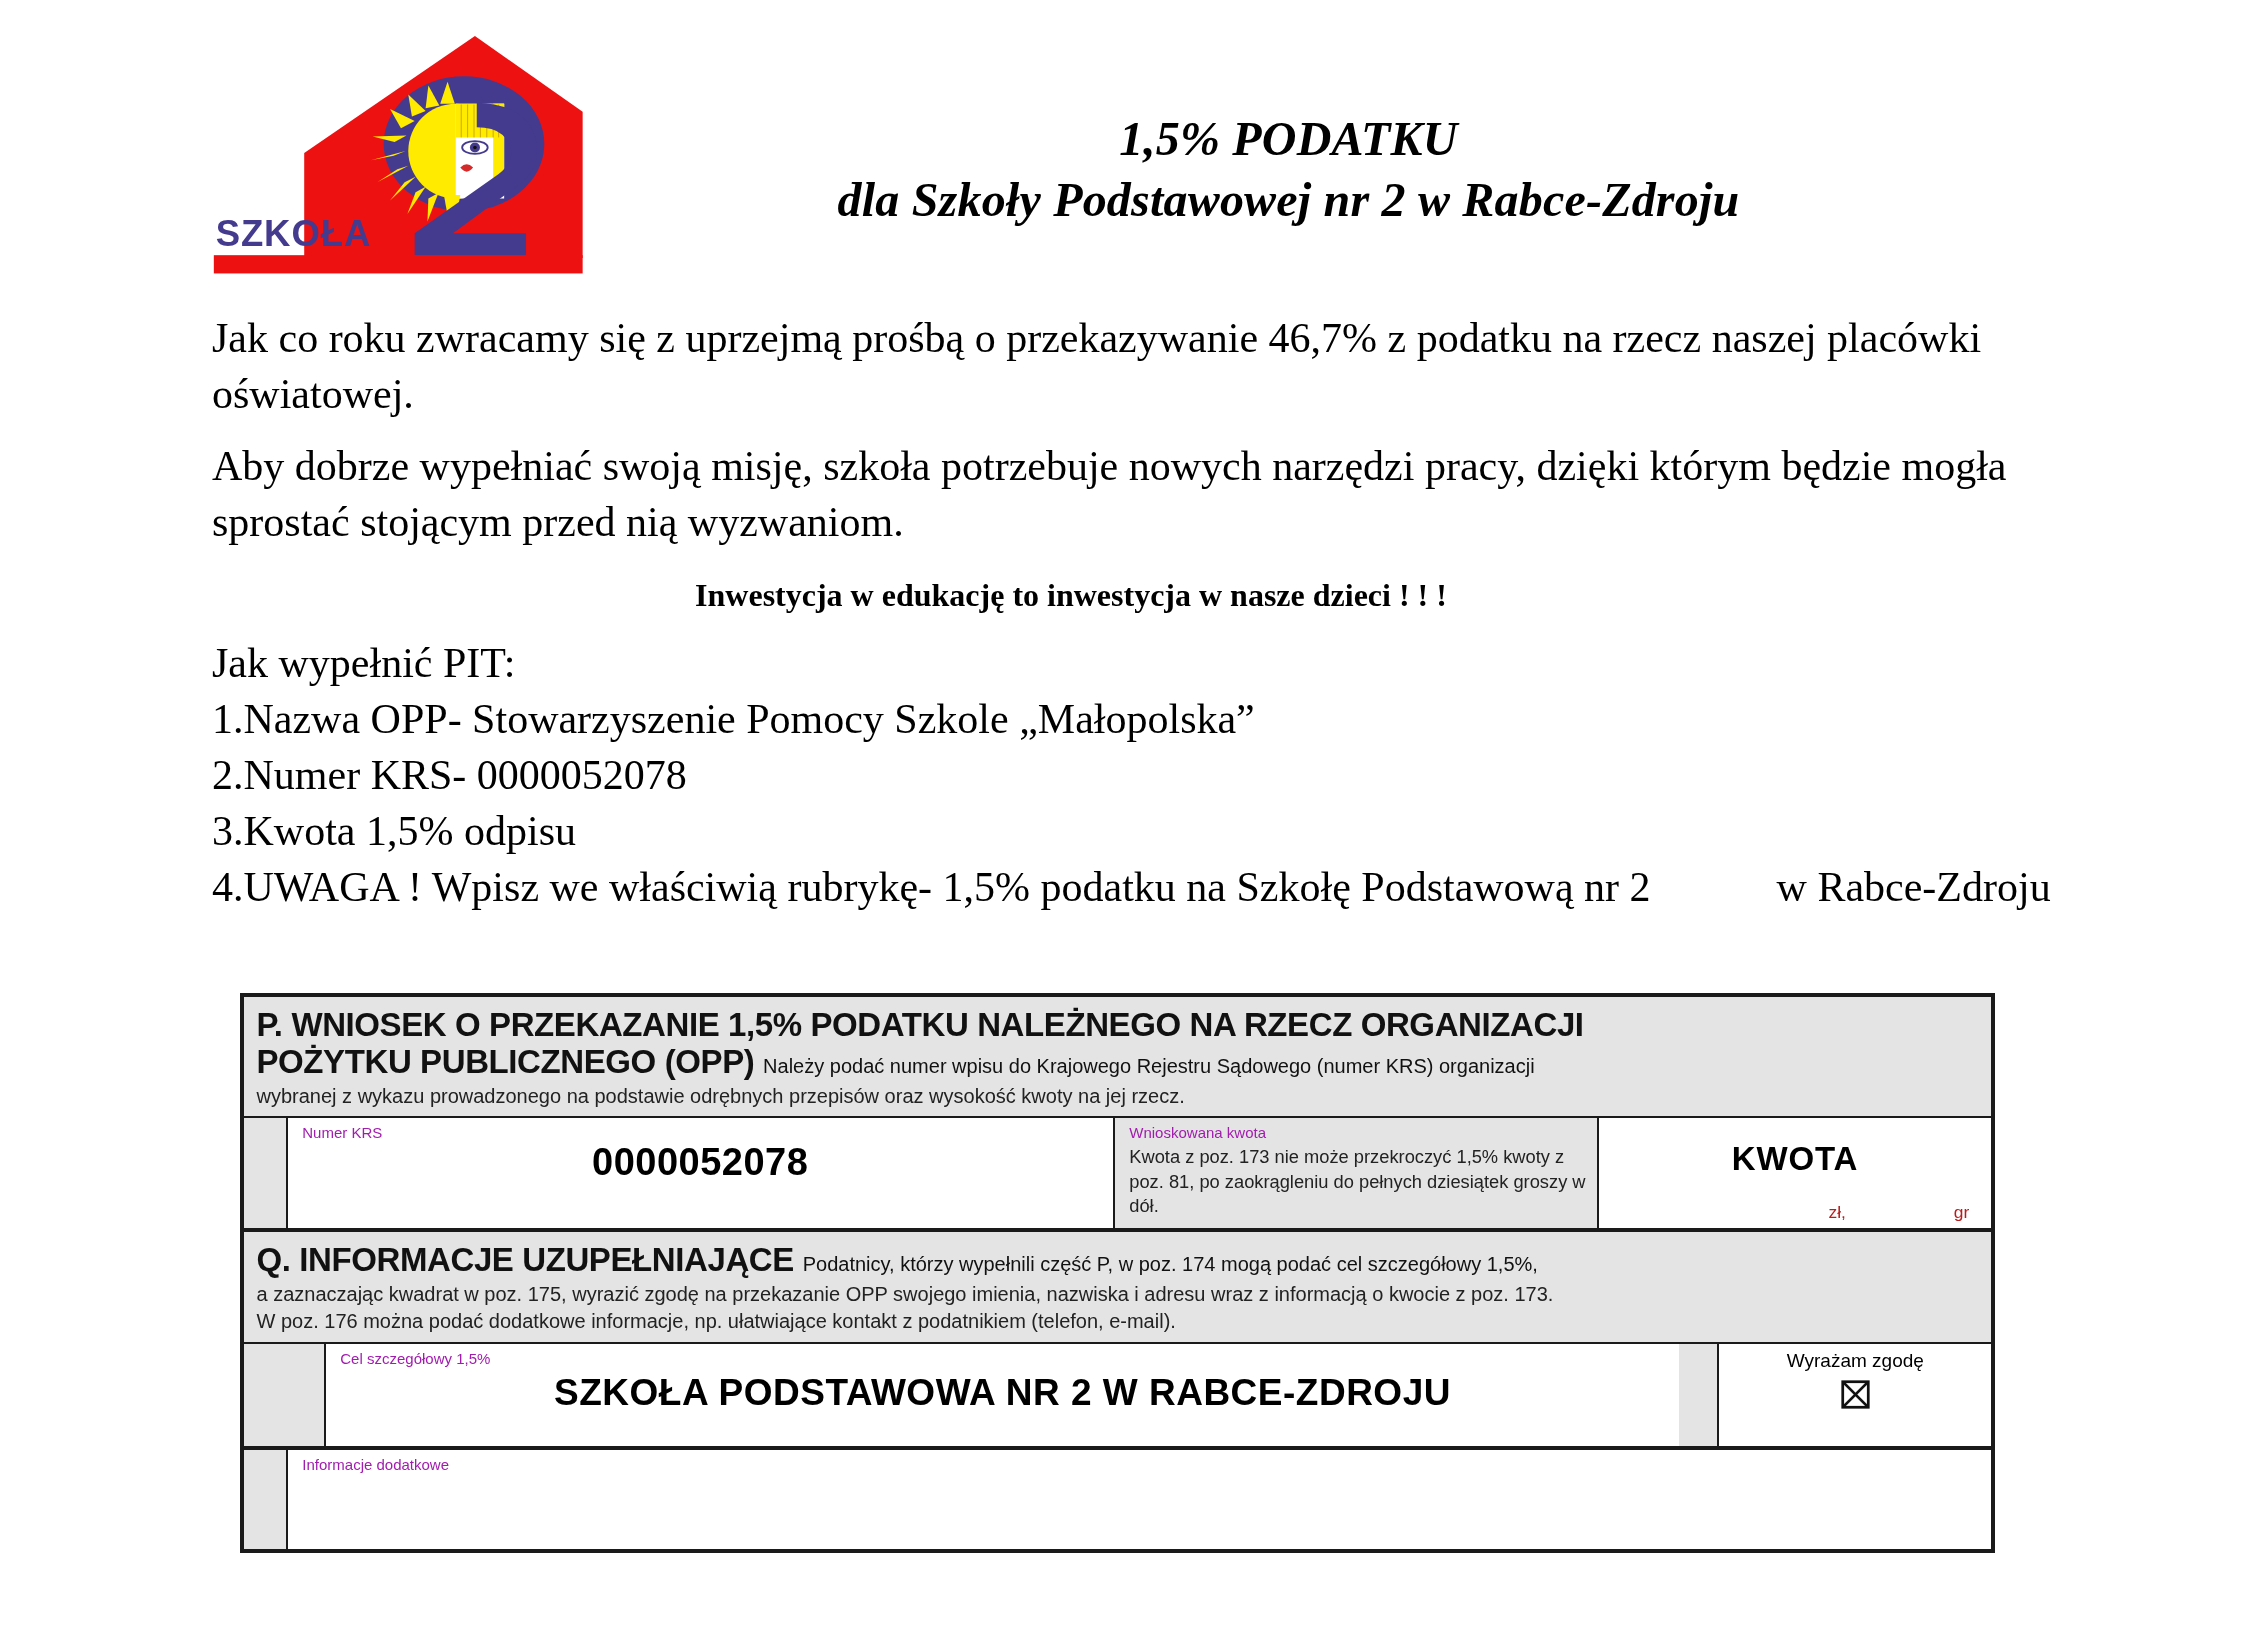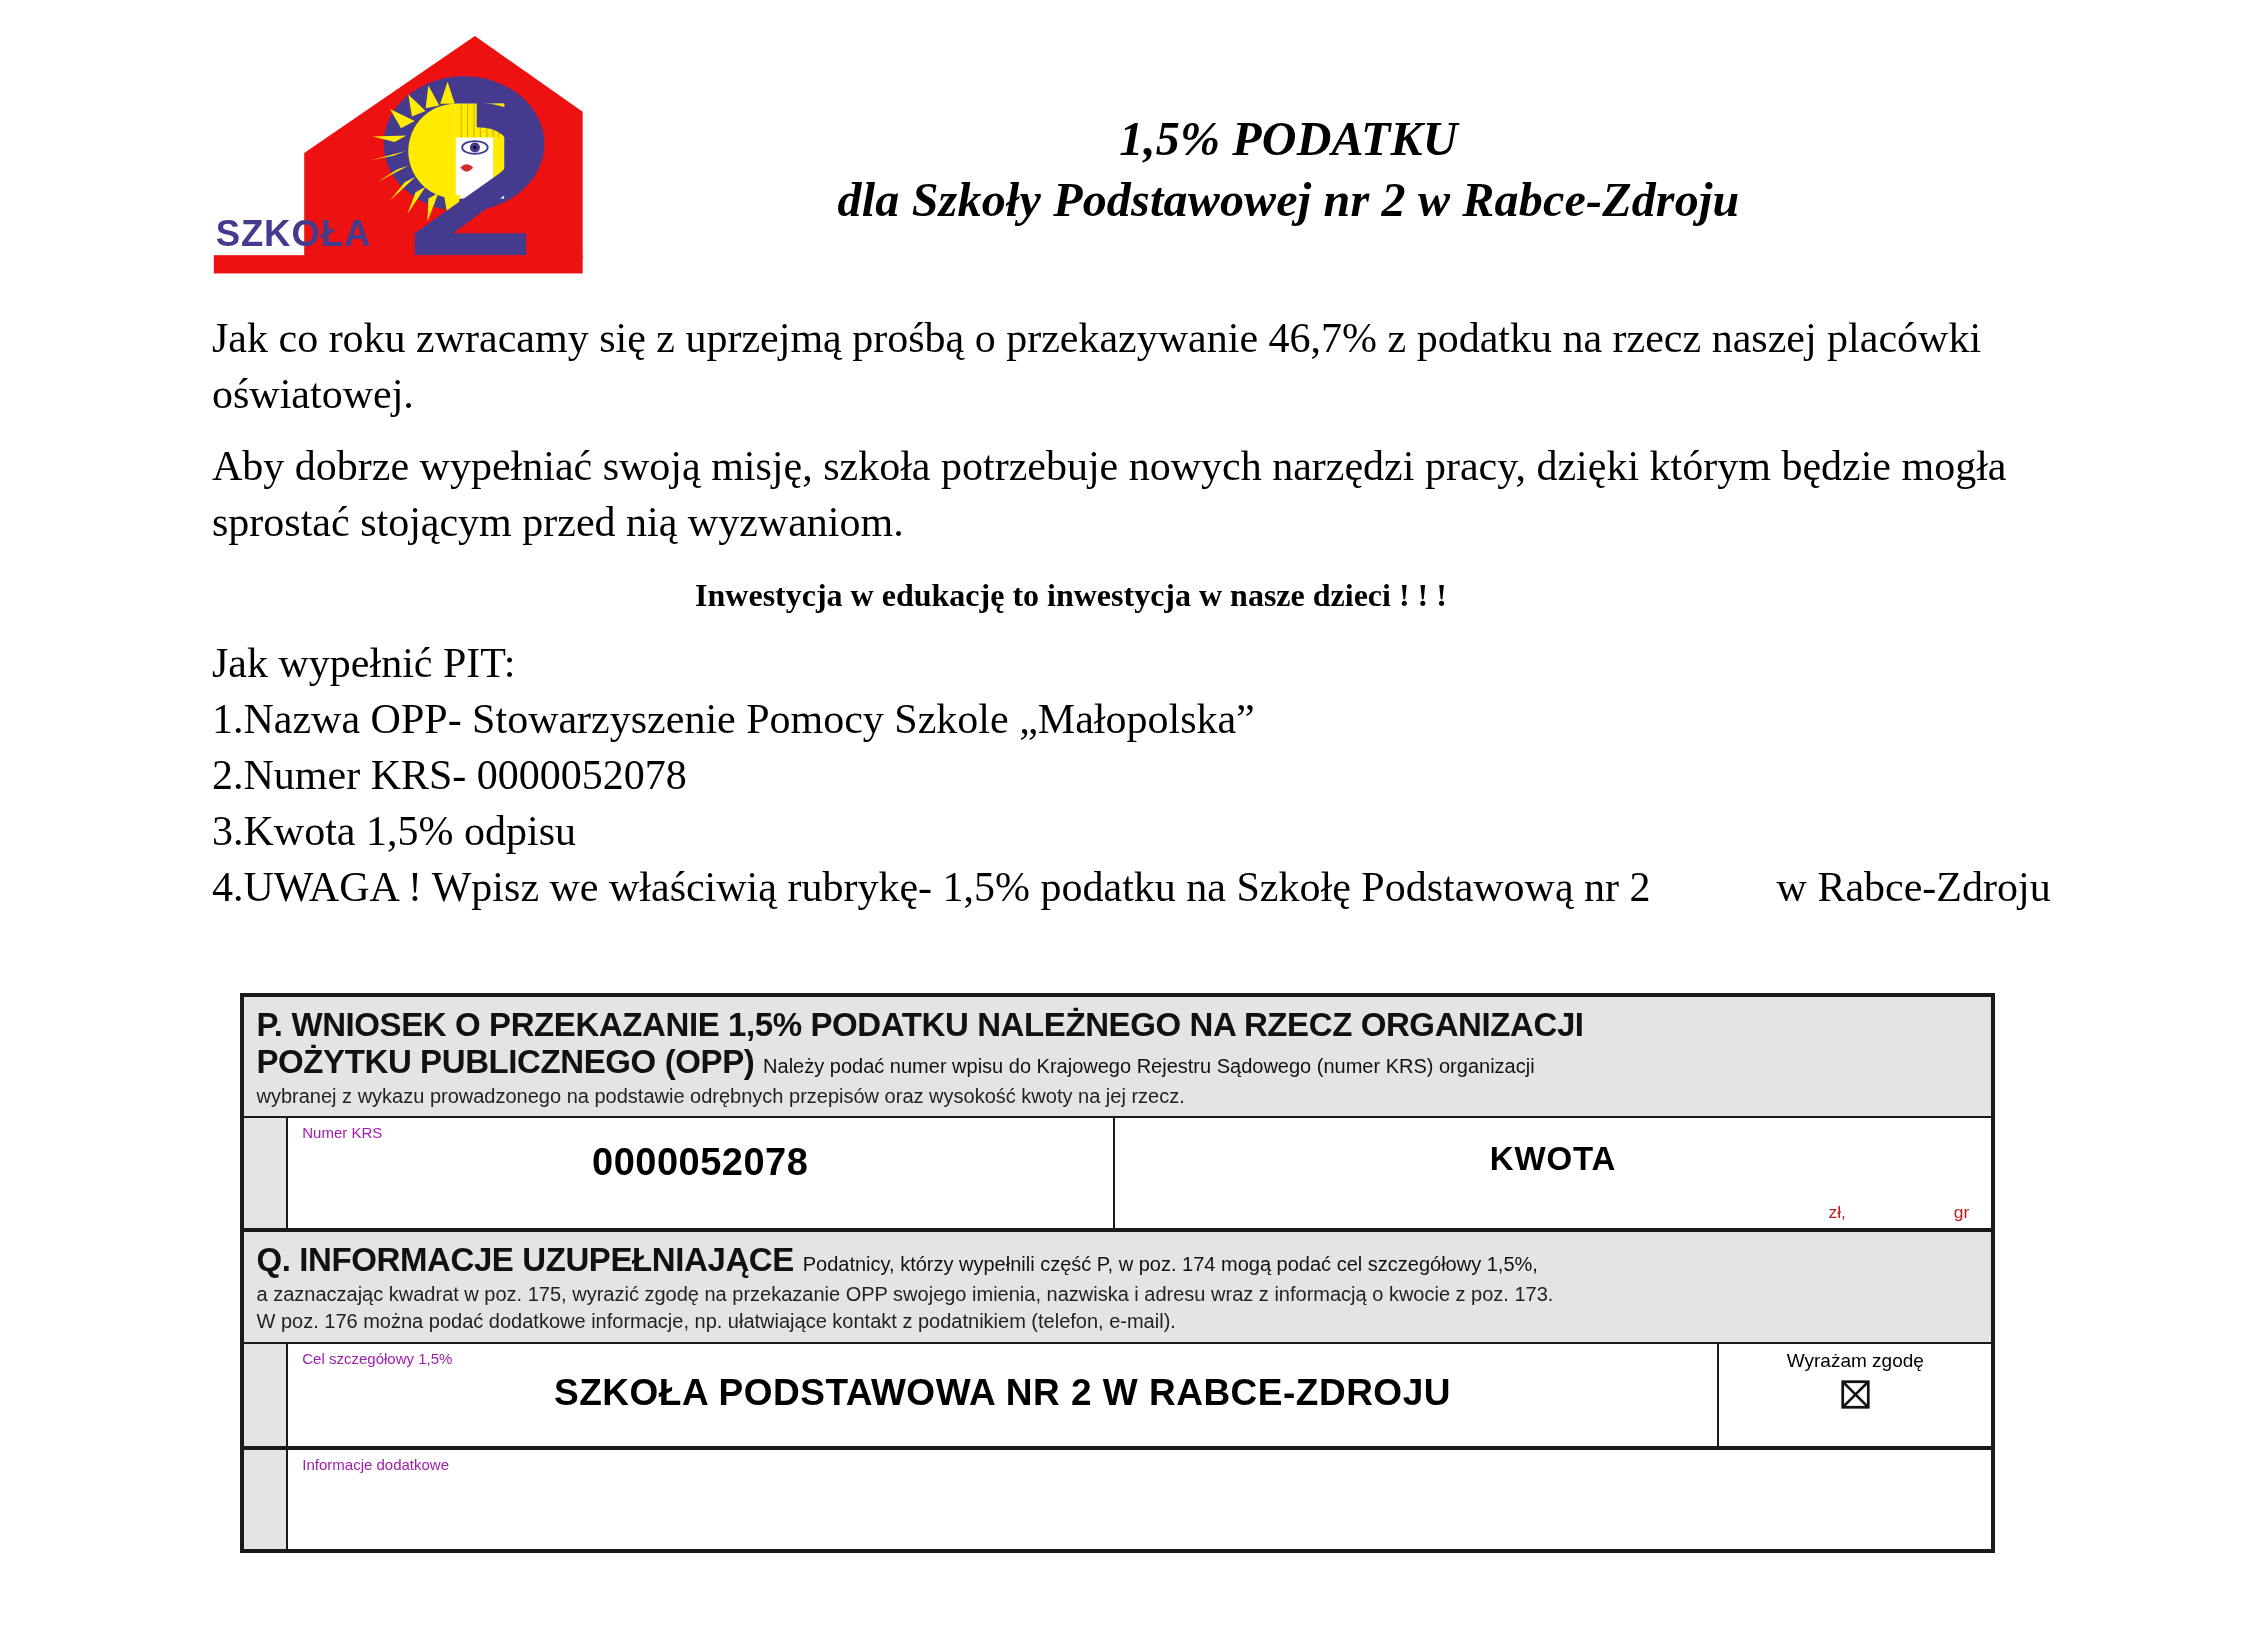--- a/index.html
+++ b/index.html
@@ -208,21 +208,21 @@
     display: flex;
     justify-content: flex-end;
     gap: 108px;
     padding-right: 22px;
     font-family: "Liberation Sans", "DejaVu Sans", sans-serif;
     font-size: 17.4px;
     color: #b91c1c;
   }
 
   
-  .cel-row { min-height: 102px; }
+  .cel-row { min-height: 102px; gap: 38px; }
   .cel-row .c-cel    { flex: 1 1 auto; }
   .cel-row .c-zgoda  { flex: 0 0 274px; text-align: center; }
   .cel-row .c-cel .cell-value {
     font-size: 37px;
     letter-spacing: 0.5px;
     margin-top: 1.8px;
   }
   .zgoda-label {
     font-family: "Liberation Sans", "DejaVu Sans", sans-serif;
     font-size: 19px;
@@ -351,20 +351,24 @@
       </div>
 
       <div class="row krs-row">
         <div class="gutter"></div>
 
         <div class="cell c-krs">
           <div class="cell-label">Numer KRS</div>
           <div class="cell-value">0000052078</div>
         </div>
 
+        <div class="cell c-kwota shaded">
+          <div class="cell-label">Wnioskowana kwota</div>
+          <div class="cell-note">Kwota z poz. 173 nie może przekroczyć 1,5% kwoty z poz. 81, po zaokrągleniu do pełnych dziesiątek groszy w dół.</div>
+        </div>
 
         <div class="cell c-amount">
           <div class="amount-head">KWOTA</div>
           <div class="amount-units">
             <span>zł,</span>
             <span>gr</span>
           </div>
         </div>
       </div>
 

